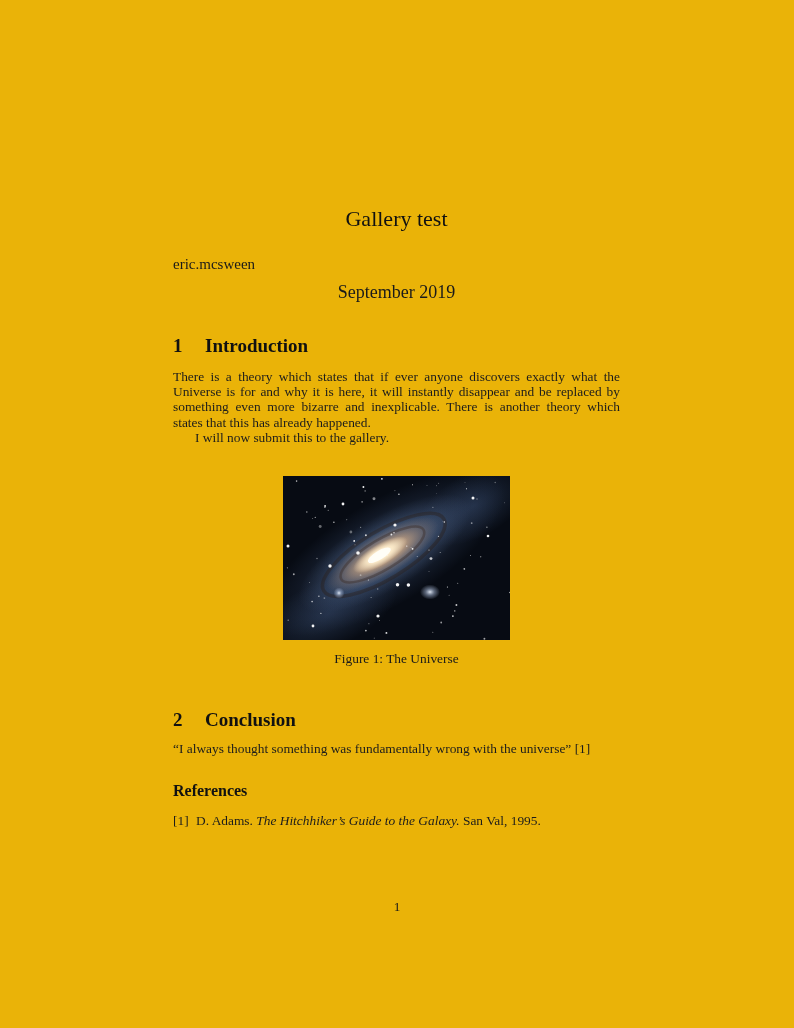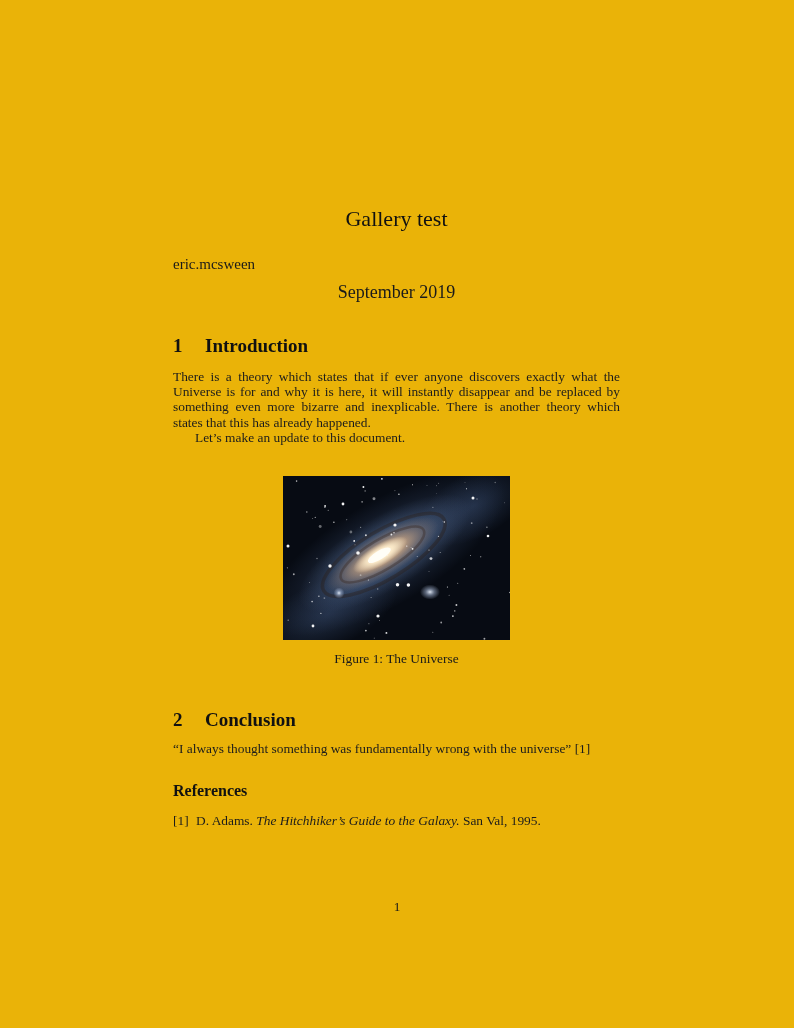--- a/index.html
+++ b/index.html
@@ -44,21 +44,21 @@
     <div class="abs doc-title">Gallery test</div>
     <div class="abs doc-author">eric.mcsween</div>
     <div class="abs doc-date">September 2019</div>
 
     <div class="abs sec-heading sec1">
       <span class="sec-num">1</span><span>Introduction</span>
     </div>
 
     <div class="abs body-text intro">
       <div>There is a theory which states that if ever anyone discovers exactly what the Universe is for and why it is here, it will instantly disappear and be replaced by something even more bizarre and inexplicable. There is another theory which states that this has already happened.</div>
-      <div class="indent-line">Let’s make an update to this document.</div>
+      <div class="indent-line">I will now submit this to the gallery.</div>
     </div>
 
     <div class="abs figure-wrap">
       <svg width="227" height="164" viewBox="0 0 227 164" xmlns="http://www.w3.org/2000/svg">
         <defs>
           <radialGradient id="halo" cx="50%" cy="50%" r="50%">
             <stop offset="0%" stop-color="#8ba8d0" stop-opacity="0.70"></stop>
             <stop offset="40%" stop-color="#6d8cba" stop-opacity="0.42"></stop>
             <stop offset="72%" stop-color="#43587f" stop-opacity="0.20"></stop>
             <stop offset="100%" stop-color="#43587f" stop-opacity="0"></stop>

